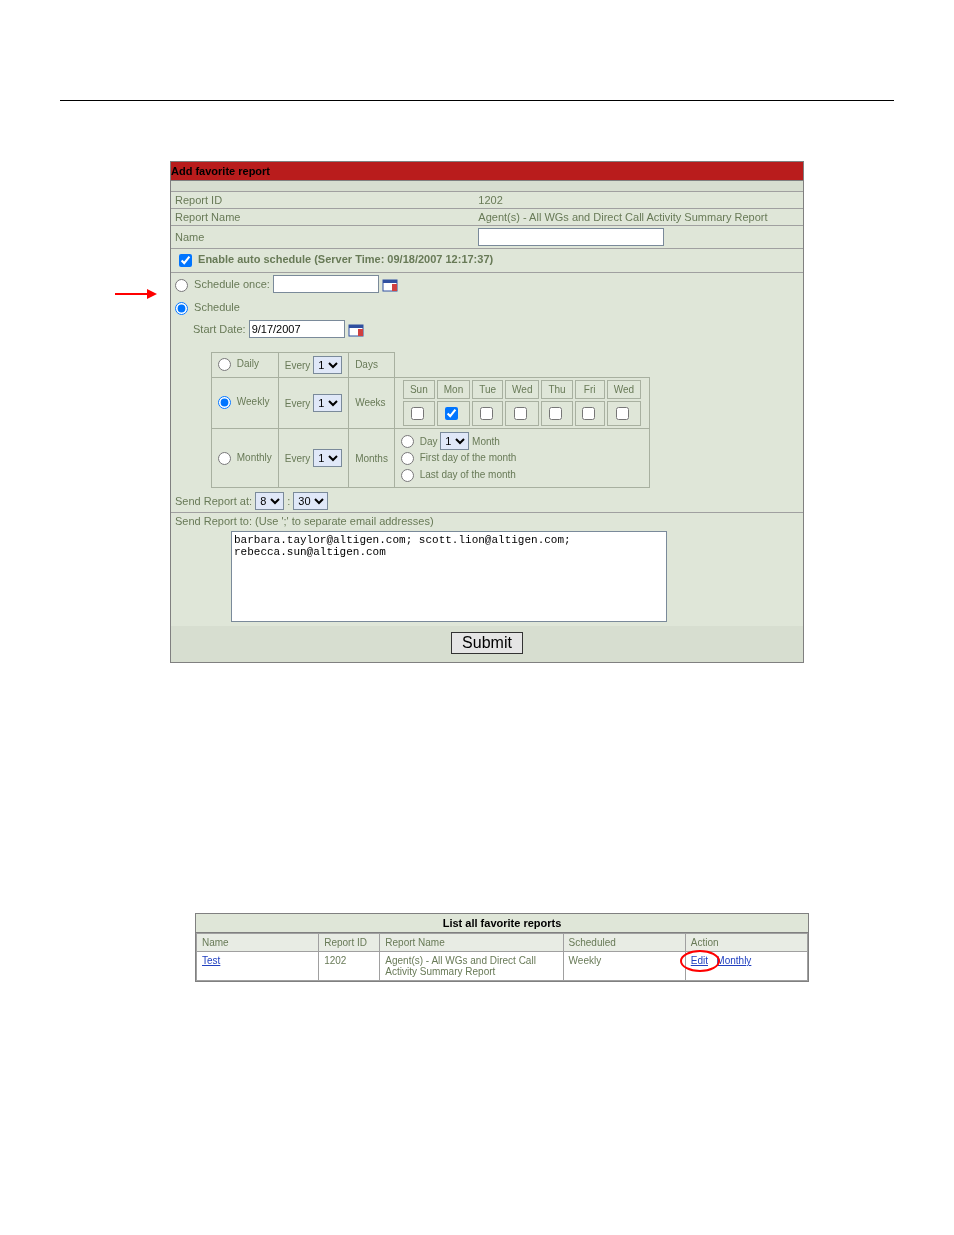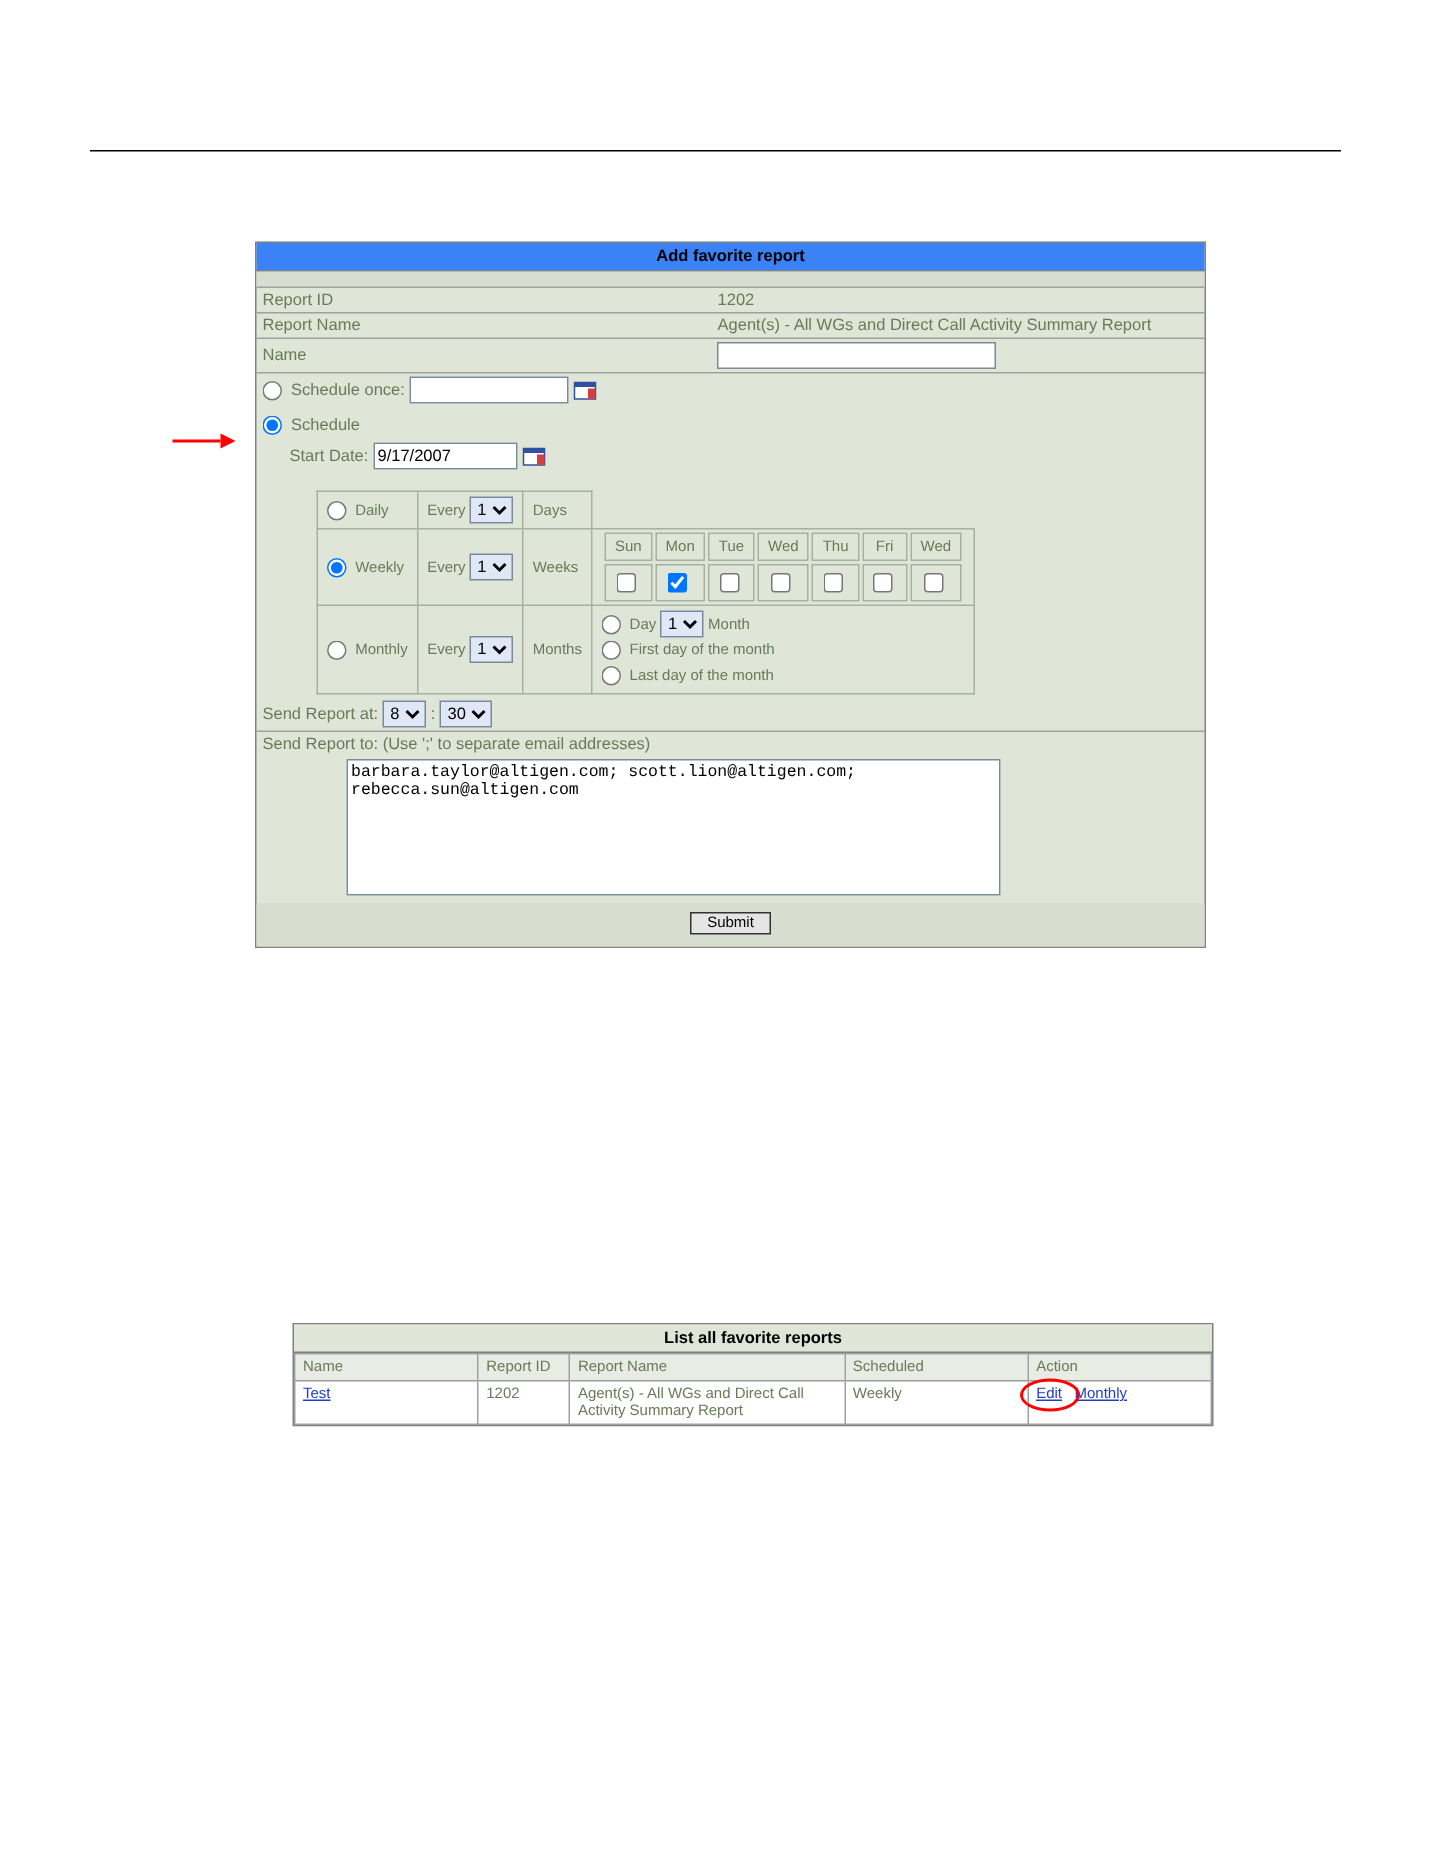--- a/index.html
+++ b/index.html
@@ -46,22 +46,22 @@
     border-bottom: 5px solid transparent;
     border-left: 10px solid #f00;
   }
   .panel {
     margin: 60px 150px 0 170px;
     border: 1px solid #808080;
     background: #dfe6d8;
     color: #687a57;
   }
   .panel-header {
-    background: #3b82f6;
-    text-align: center;
+    background: #b91c1c;
+    text-align: left;
     font-weight: bold;
     color: #000;
     padding: 3px 0;
     border-bottom: 1px solid #808080;
   }
   .spacer-row {
     height: 10px;
     background: #d7ded0;
     border-bottom: 1px solid #a0a0a0;
   }
@@ -144,21 +144,21 @@
     background: #fff;
     resize: none;
     padding: 2px;
   }
   .submit-row {
     text-align: center;
     padding: 6px 0 8px 0;
     background: #d7ded0;
   }
   button.submit {
-    font-size: 10px;
+    font-size: 16px;
     padding: 1px 10px;
     border: 1px solid #333;
     background: #e5e5e5;
     cursor: pointer;
   }
   
   .list-panel {
     margin: 250px 145px 0 195px;
     border: 1px solid #808080;
   }
@@ -219,20 +219,26 @@
         <td style="width:48%"><span>Report ID</span></td>
         <td><span>1202</span></td>
       </tr>
       <tr>
         <td><span>Report Name</span></td>
         <td><span>Agent(s) - All WGs and Direct Call Activity Summary Report</span></td>
       </tr>
       <tr>
         <td><span>Name</span></td>
         <td><input class="txt" style="width: 180px;" value=""></td>
+      </tr>
+      <tr class="enable-row">
+        <td colspan="2">
+          <input type="checkbox" checked="" style="">
+          <span>Enable auto schedule (Server Time: 09/18/2007 12:17:37)</span>
+        </td>
       </tr>
       <tr>
         <td colspan="2" class="sched-block" style="border-bottom:none;">
           <input type="radio" name="schedmode" style="">
           <span>Schedule once:</span>
           <input class="txt" style="width: 100px;" value="">
           <span class="cal-btn">
             <svg width="16" height="14" viewBox="0 0 16 14">
                   <rect x="1" y="2" width="14" height="11" fill="#fff" stroke="#3050a0"></rect>
                   <rect x="1" y="2" width="14" height="3" fill="#3050a0"></rect>

